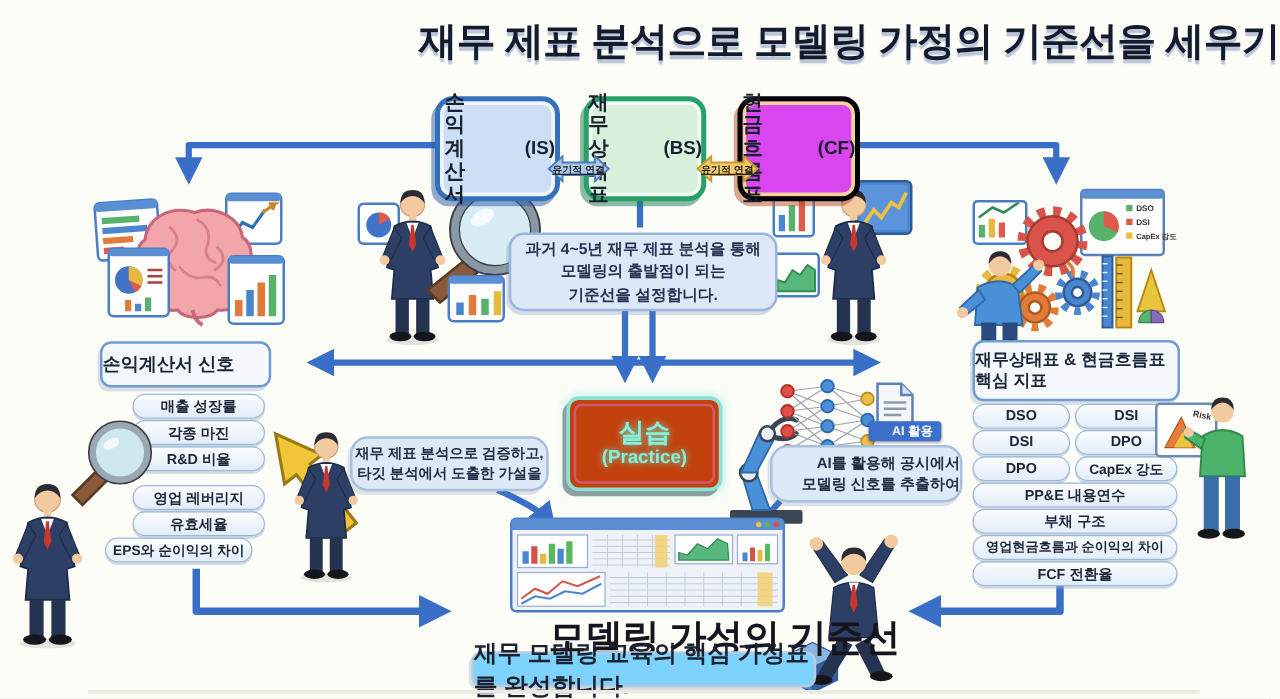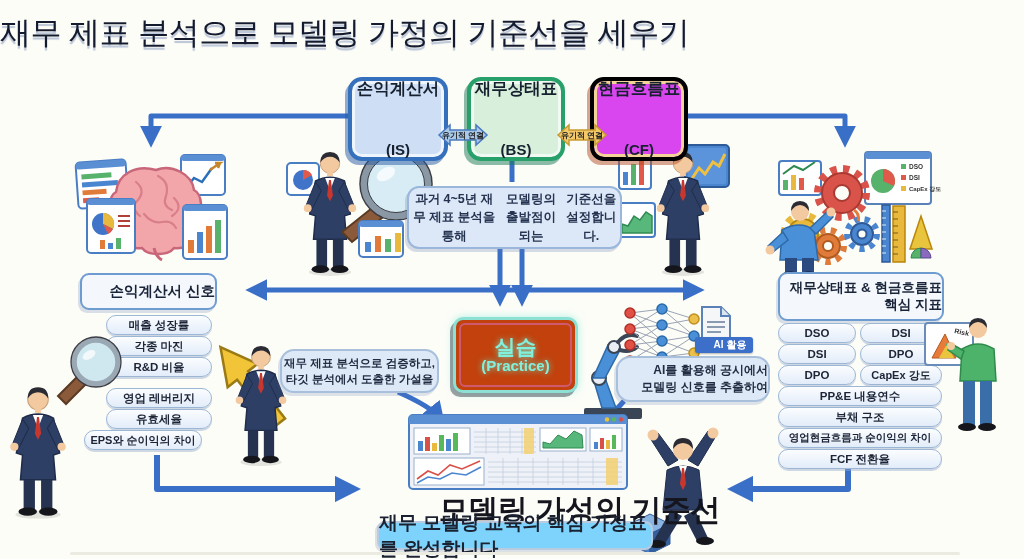--- a/index.html
+++ b/index.html
@@ -6,52 +6,52 @@
   #stage{
     position:relative;width:1024px;height:559px;overflow:hidden;
     background:#fdfdf8;
     font-family:"Liberation Sans","DejaVu Sans",sans-serif;
   }
   svg{overflow:visible;display:block;}
   .abs{position:absolute;}
 
   
   #main-title{
-    position:absolute;left:0;top:12px;width:1024px;text-align:left;
-    font-size:31px;font-weight:400;color:#141b2e;letter-spacing:-0.5px;
+    position:absolute;left:0;top:12px;width:1024px;text-align:right;
+    font-size:31px;font-weight:700;color:#141b2e;letter-spacing:-0.5px;
     text-shadow:0 3px 1px rgba(130,150,185,.55);
   }
 
   
   .stmt{
     position:absolute;top:77px;height:76px;border-radius:14px;
-    display:flex;flex-direction:column;align-items:center;justify-content:center;
+    display:flex;flex-direction:row;align-items:center;justify-content:center;
     font-weight:800;color:#16202e;text-align:center;line-height:1.12;gap:44px;
   }
   .stmt .nm{font-size:16.5px;}
   .stmt .ab{font-size:15px;}
   .stmt.is{left:348px;width:92px;background:#cddef5;border:4px solid #3570bd;
     box-shadow:inset 0 0 0 3px #eef5fc,-3px 4px 0 rgba(40,90,160,.5);}
   .stmt.bs{left:467px;width:90px;background:#d7efdb;border:4px solid #27a06a;
     box-shadow:inset 0 0 0 3px #f0faf2,-3px 4px 0 rgba(25,120,85,.5);}
   .stmt.cf{left:590px;width:90px;background:#d946ef;border:4px solid #000000;
     box-shadow:inset 0 0 0 3px #f4d398,-3px 4px 0 rgba(180,80,40,.5);}
 
   .linkarrow{position:absolute;top:117px;width:52px;height:36px;}
   .linkarrow .lbl{
     position:absolute;left:0;top:13px;width:100%;text-align:center;
-    font-size:8px;font-weight:800;color:#222;
+    font-size:8px;font-weight:800;color:#222;text-decoration:underline;
   }
   #link1{left:437px;} #link2{left:556px;}
 
   
   #callout{
     position:absolute;left:407px;top:186px;width:211px;height:59px;
     background:#dce8f7;border:2.5px solid #9ab6da;border-radius:12px;
-    display:flex;align-items:center;justify-content:center;
+    display:flex;flex-direction:column;align-items:center;justify-content:center;
     font-size:12.5px;font-weight:800;color:#253250;line-height:1.45;text-align:center;
     box-shadow:-2px 3px 0 rgba(90,120,170,.25);
   }
 
   
   #practice{
     position:absolute;left:453px;top:317px;width:119px;height:70px;
     background:#c2410c;border:3px solid #8ce0d4;border-radius:10px;
     box-shadow:-3px 4px 0 rgba(20,24,40,.4),0 0 9px rgba(110,230,210,.55);
     display:flex;align-items:center;justify-content:center;
@@ -62,21 +62,21 @@
   #practice .txt{
     position:relative;text-align:center;color:#82f0da;font-weight:800;line-height:1.1;
     text-shadow:0 0 6px rgba(110,240,215,.9);
   }
   #practice .ko{font-size:21px;}
   #practice .en{font-size:15px;}
 
   
   .hdr{
     position:absolute;background:#f4f8fd;border:2.5px solid #6f9cd0;border-radius:9px;
-    display:flex;flex-direction:column;align-items:flex-end;justify-content:center;
+    display:flex;flex-direction:column;align-items:flex-start;justify-content:center;
     font-weight:800;color:#1a2438;text-align:center;
     box-shadow:-2px 3px 0 rgba(90,120,170,.22);
   }
   #left-header{left:80px;top:273px;width:133px;height:33px;font-size:14.5px;}
   #right-header{left:778px;top:272px;width:162px;height:45px;font-size:13.5px;line-height:1.25;}
   .pill{
     position:absolute;height:18px;border-radius:10px;
     background:linear-gradient(180deg,#fbfdff,#e2ecf9);
     border:1.5px solid #9cb6d6;box-shadow:0 2px 0 rgba(150,170,200,.45);
     display:flex;align-items:center;justify-content:center;

